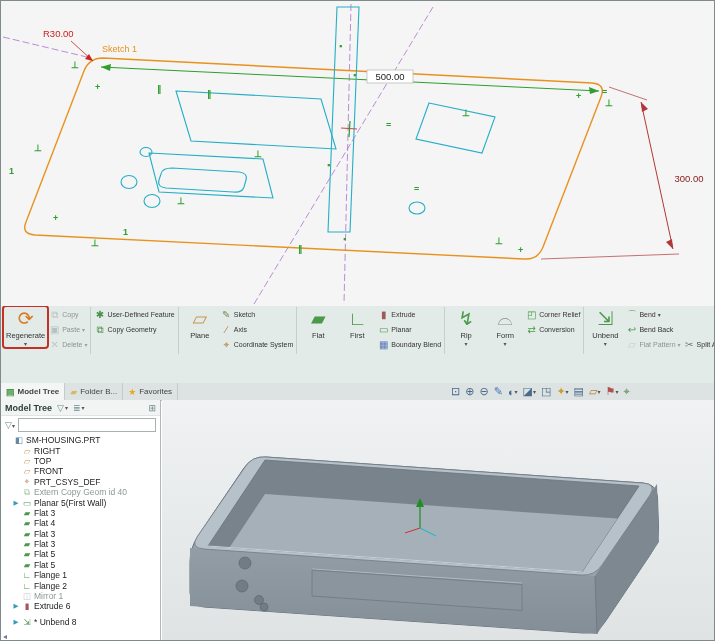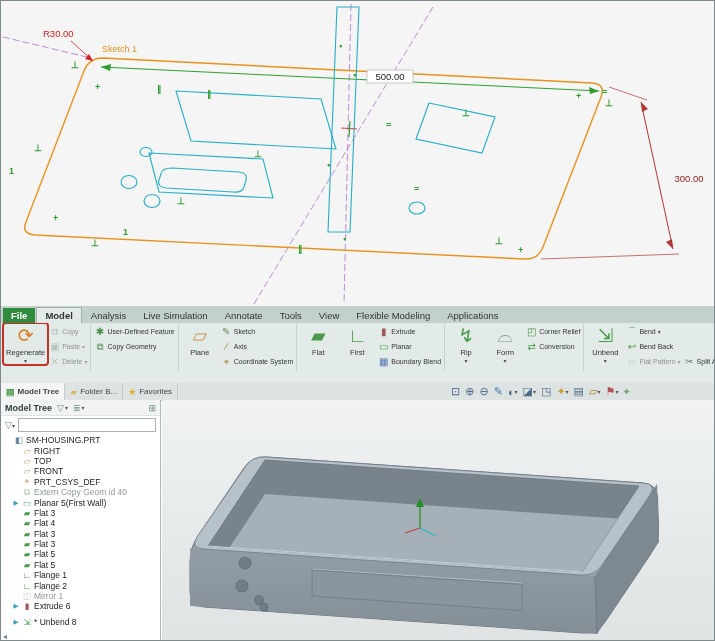--- a/index.html
+++ b/index.html
@@ -138,31 +138,20 @@
       <span class="skc" style="left: 575px; top: 91px;">+</span>
       <span class="skc" style="left: 601px; top: 87px;">=</span>
       <span class="skc" style="left: 604px; top: 98px;">⊥</span>
       <span class="skc" style="left: 297px; top: 244px;">∥</span>
       <span class="skc" style="left: 206px; top: 89px;">∥</span>
       <span class="skc" style="left: 385px; top: 120px;">=</span>
       <span class="skc" style="left: 176px; top: 196px;">⊥</span>
     </div>
 
   <div class="ribbon">
-    <div class="rtabs">
-        <div class="rtab file">File</div>
-        <div class="rtab active">Model</div>
-        <div class="rtab">Analysis</div>
-        <div class="rtab">Live Simulation</div>
-        <div class="rtab">Annotate</div>
-        <div class="rtab">Tools</div>
-        <div class="rtab">View</div>
-        <div class="rtab">Flexible Modeling</div>
-        <div class="rtab">Applications</div>
-      </div>
     <div class="rbody">
         <div class="rgroup">
           <div class="rcontent">
             <div class="btn-big highlight">
               <span class="ic" style="color: rgb(217, 123, 32);">⟳</span>
               <span class="lbl">Regenerate</span>
               <span class="caret">▾</span>
             </div>
             <div class="rcol">
               <div class="btn-small disabled">

